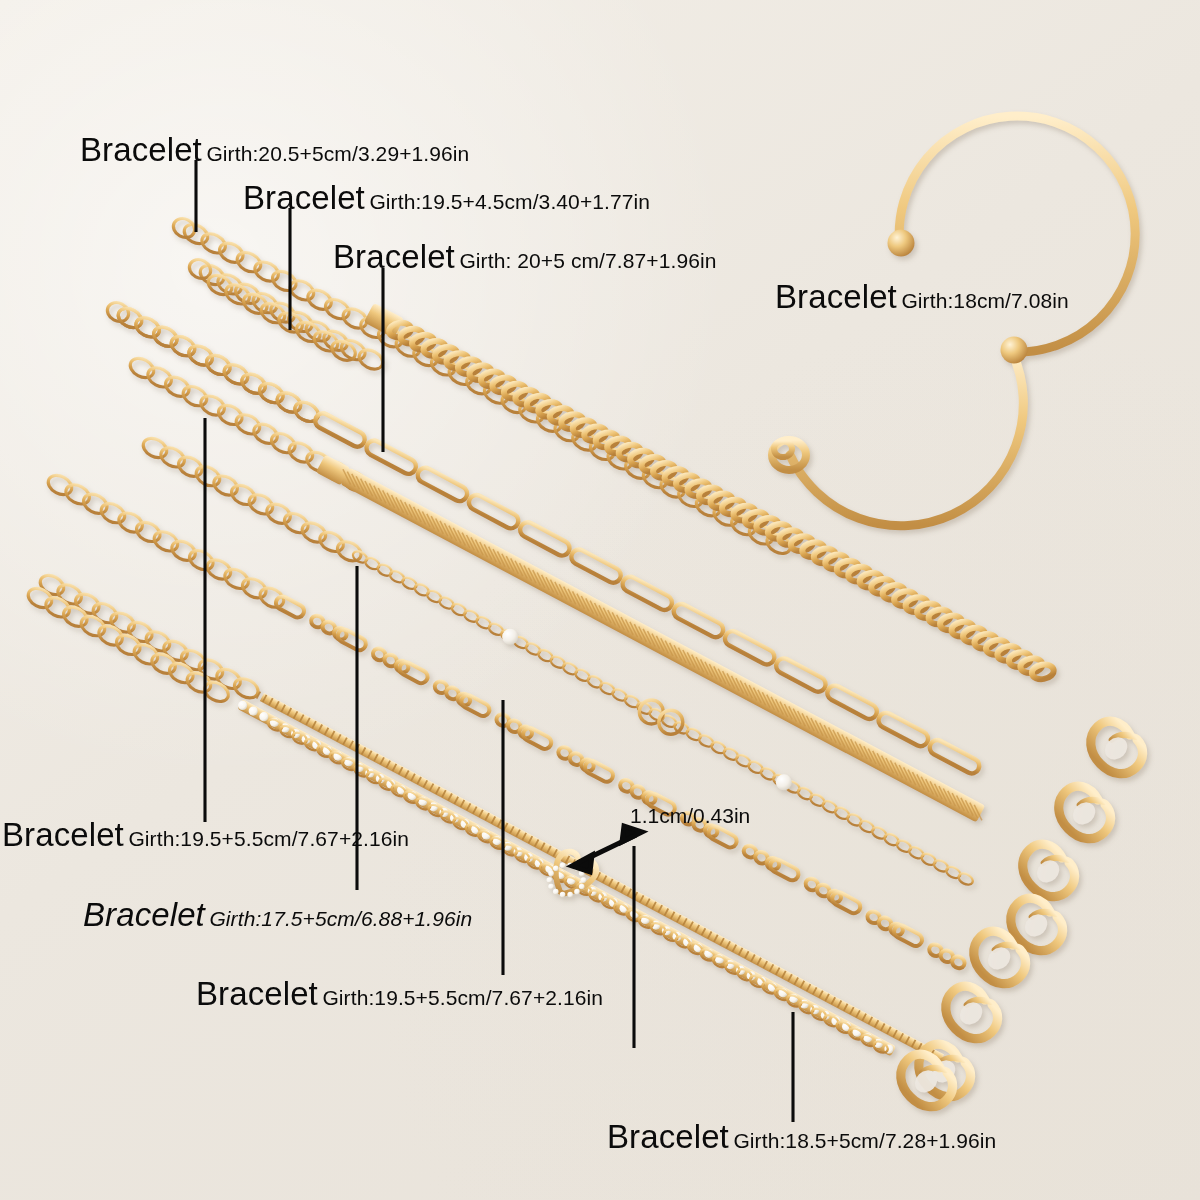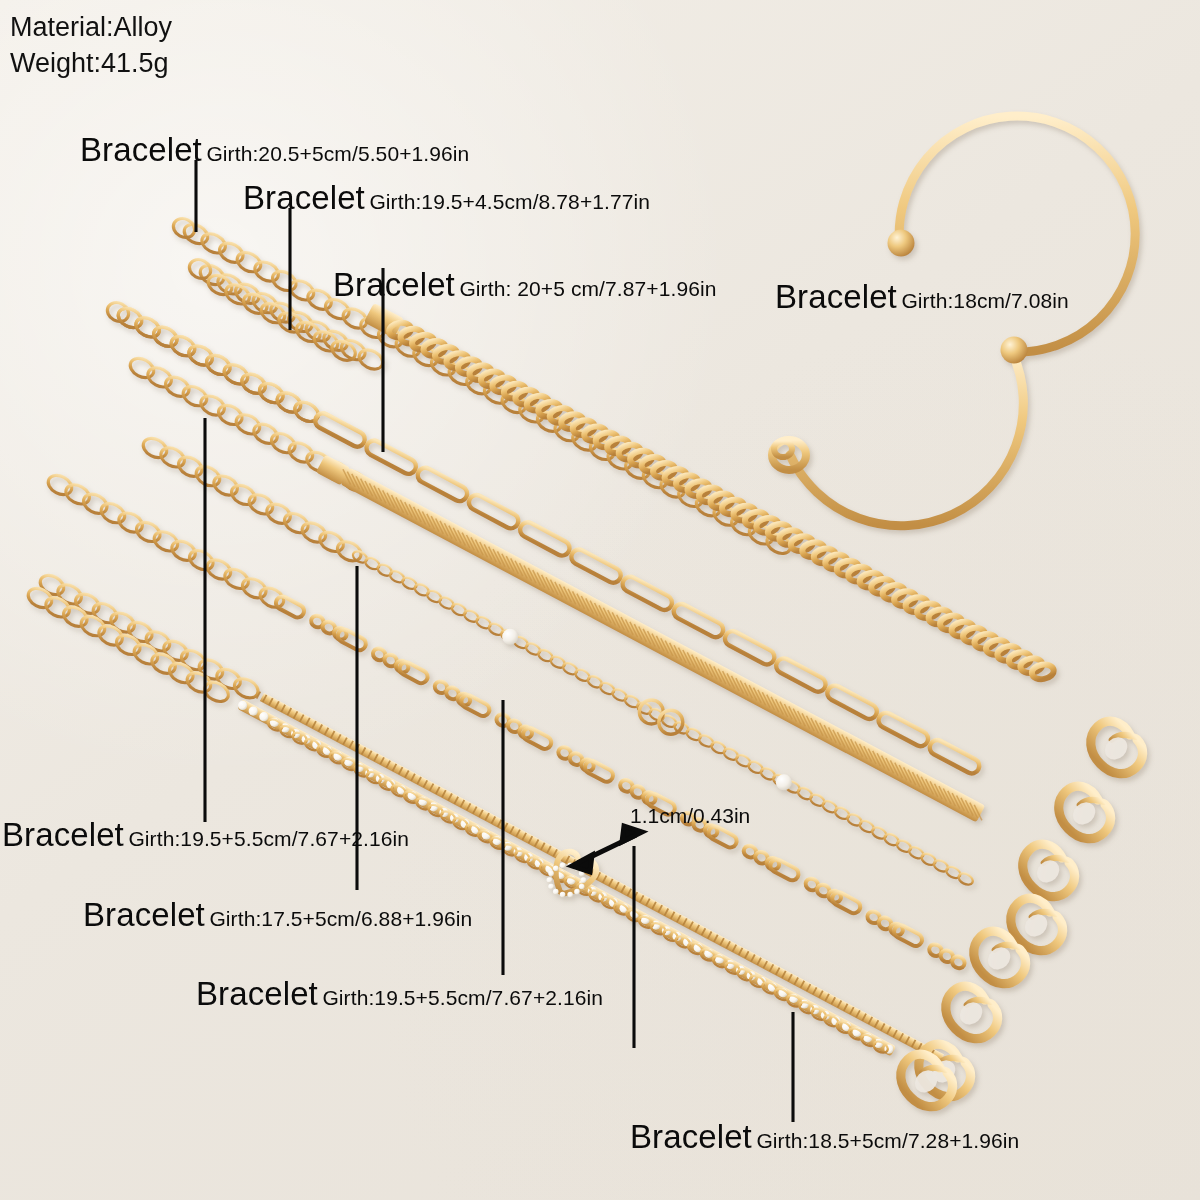--- a/index.html
+++ b/index.html
@@ -873,61 +873,57 @@
 
     <g stroke="#0b0b0b" stroke-width="5" fill="#0b0b0b">
       <line x1="578" y1="863" x2="636" y2="835"></line>
       <polygon points="572,866 592,855 590,872"></polygon>
       <polygon points="642,832 622,842 624,826"></polygon>
     </g>
   </svg>
 
   <div id="grain"></div>
 
-  <div class="meta" style="left:10px;top:10px;">
-    <div>Material:Alloy</div>
-    <div>Weight:41.5g</div>
-  </div>
 
   <div class="lbl" style="left:80px;top:133px;">
     <span class="big">Bracelet</span>
-    <span class="sm">Girth:20.5+5cm/5.50+1.96in</span>
+    <span class="sm">Girth:20.5+5cm/3.29+1.96in</span>
   </div>
 
   <div class="lbl" style="left:243px;top:181px;">
     <span class="big">Bracelet</span>
-    <span class="sm">Girth:19.5+4.5cm/8.78+1.77in</span>
+    <span class="sm">Girth:19.5+4.5cm/3.40+1.77in</span>
   </div>
 
-  <div class="lbl" style="left:333px;top:240px;margin-top:28px;">
+  <div class="lbl" style="left:333px;top:240px;">
     <span class="big">Bracelet</span>
     <span class="sm">Girth: 20+5 cm/7.87+1.96in</span>
   </div>
 
   <div class="lbl" style="left:760px;top:280px;margin-left:15px;">
     <span class="big">Bracelet</span>
     <span class="sm">Girth:18cm/7.08in</span>
   </div>
 
   <div class="lbl" style="left:2px;top:818px;">
     <span class="big">Bracelet</span>
     <span class="sm">Girth:19.5+5.5cm/7.67+2.16in</span>
   </div>
 
-  <div class="lbl" style="left:83px;top:898px;">
+  <div class="lbl" style="left:83px;top:898px;font-style:italic;">
     <span class="big">Bracelet</span>
     <span class="sm">Girth:17.5+5cm/6.88+1.96in</span>
   </div>
 
   <div class="lbl" style="left:196px;top:977px;">
     <span class="big">Bracelet</span>
     <span class="sm">Girth:19.5+5.5cm/7.67+2.16in</span>
   </div>
 
 
-  <div class="lbl" style="left:630px;top:1120px;">
+  <div class="lbl" style="left:607px;top:1120px;">
     <span class="big">Bracelet</span>
     <span class="sm">Girth:18.5+5cm/7.28+1.96in</span>
   </div>
 
   <div class="dim" style="left:630px;top:804px;">1.1cm/0.43in</div>
 
 </div>
 
 </body></html>

